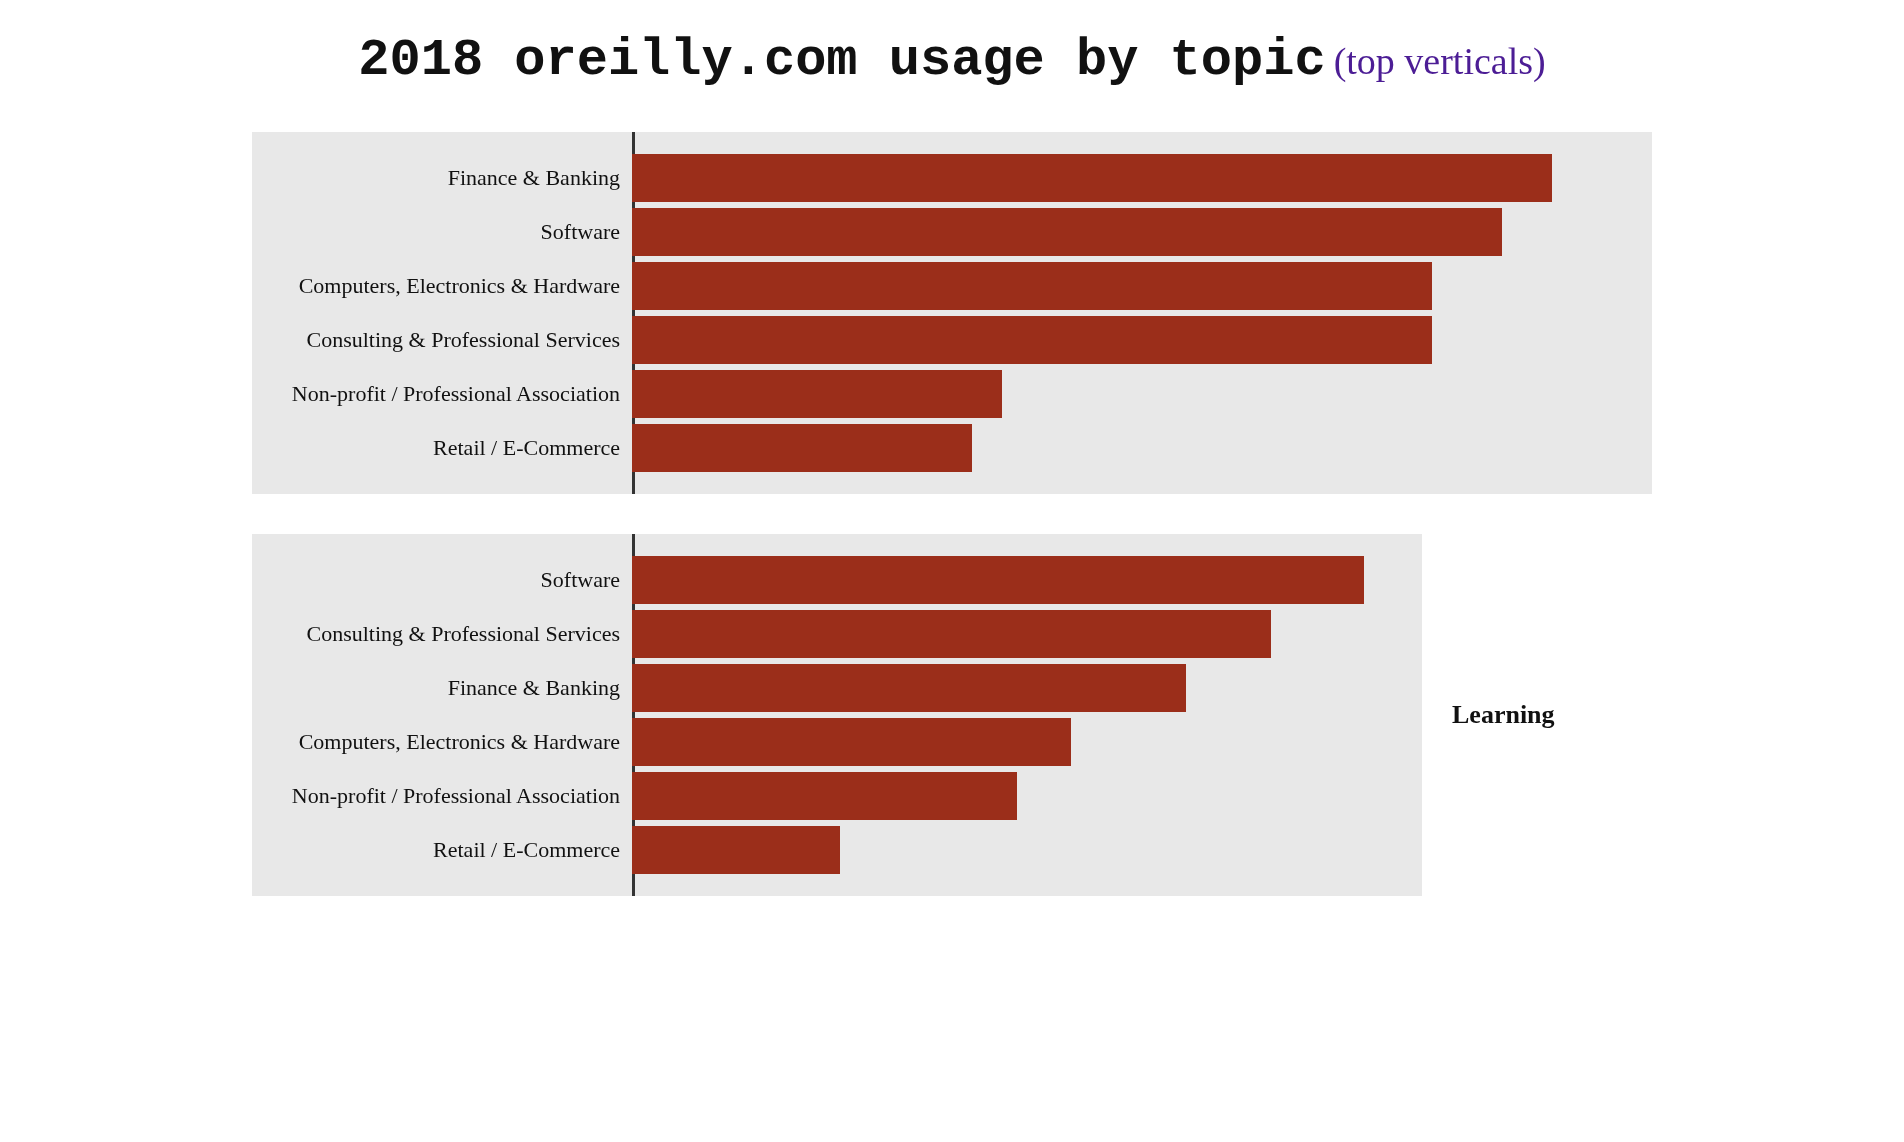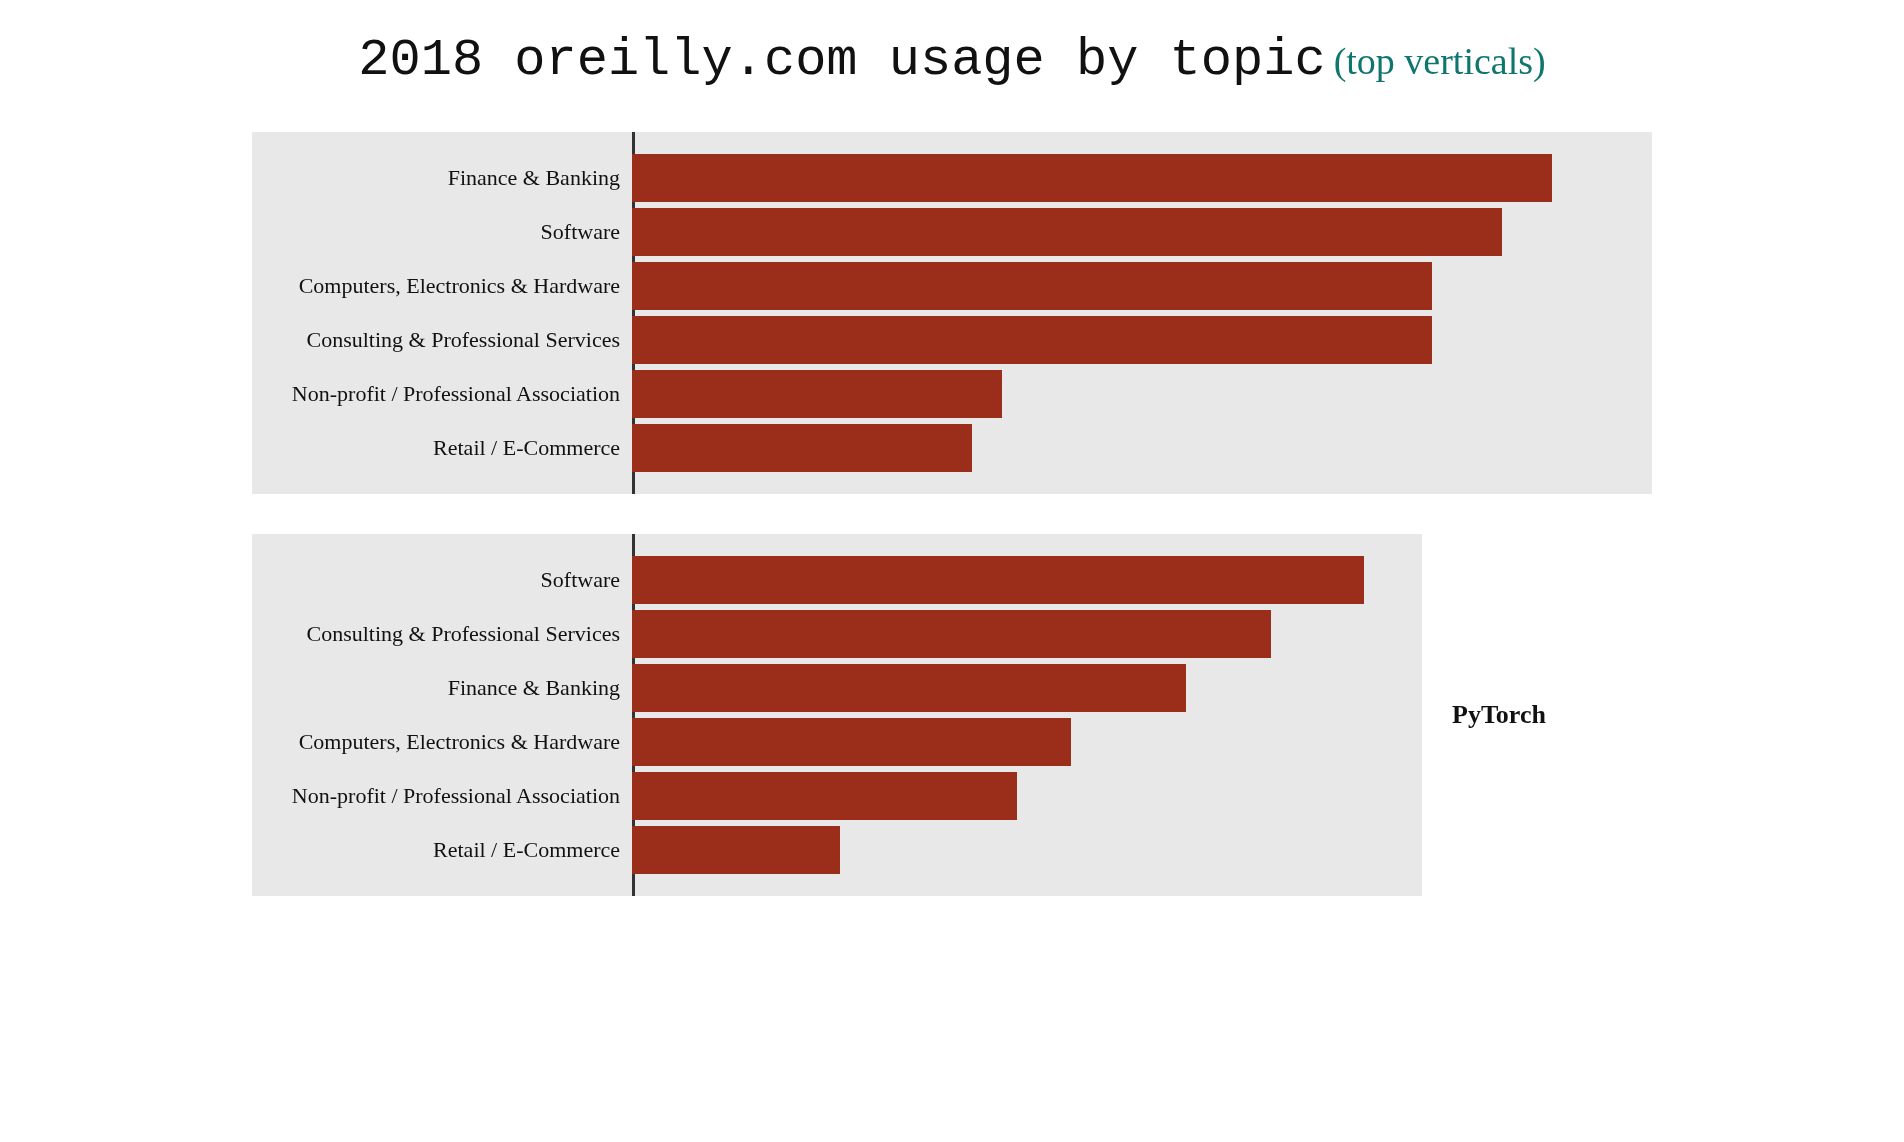--- a/index.html
+++ b/index.html
@@ -13,29 +13,29 @@
       align-items: center;
       padding: 30px 20px;
     }
     .page-title {
       text-align: center;
       margin-bottom: 40px;
       line-height: 1.2;
     }
     .page-title .main-title {
       font-size: 52px;
-      font-weight: 400;
+      font-weight: 700;
       font-family: 'Courier New', monospace;
       color: #111;
     }
     .page-title .sub-title {
       font-size: 38px;
       font-weight: 400;
       font-family: Georgia, serif;
-      color: #0f766e;
+      color: #4c1d95;
     }
 
     .charts-container {
       display: flex;
       flex-direction: column;
       gap: 40px;
       width: 100%;
       max-width: 1400px;
     }
 
@@ -194,15 +194,15 @@
             </div>
           </div>
           <div class="bar-row">
             <div class="bar-label">Retail / E-Commerce</div>
             <div class="bar-track">
               <div class="bar-fill" style="width: 27%;"></div>
             </div>
           </div>
         </div>
       </div>
-      <div class="legend">PyTorch</div>
+      <div class="legend">Learning</div>
     </div>
   </div>
 
 </body></html>

